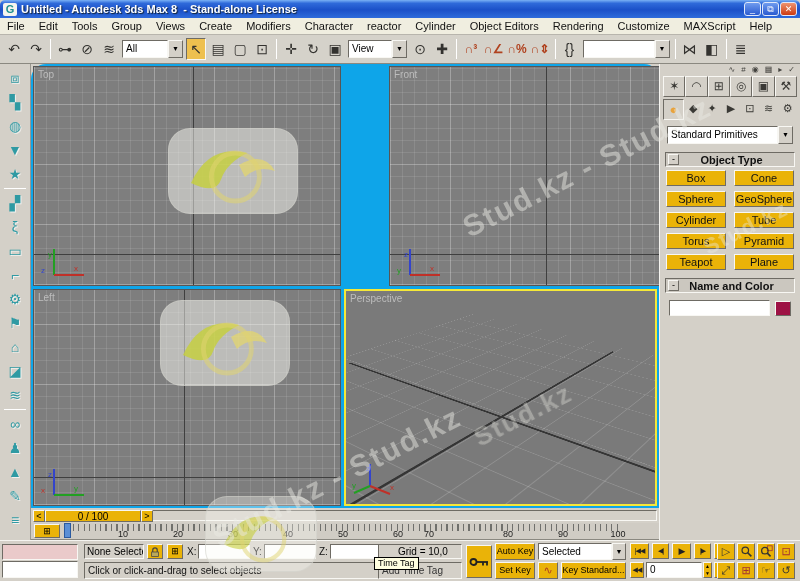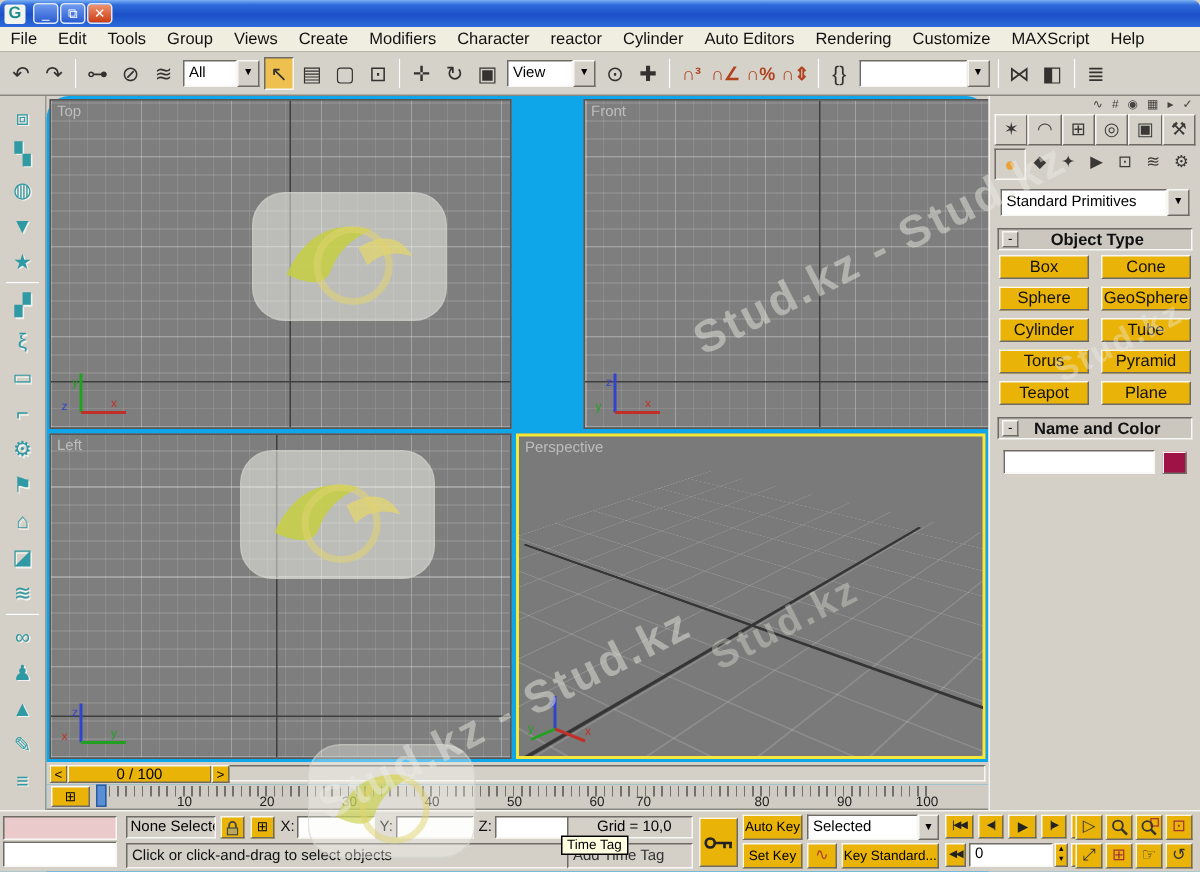--- a/index.html
+++ b/index.html
@@ -131,52 +131,53 @@
   .nav { position:absolute; height:17px; width:18px; text-align:center; font-size:11px; line-height:15px; color:#333; }
   .nav.red { color:#a23434; }
 
   .icon-svg { display:block; margin:auto; }
 </style>
 </head>
 <body>
 
 <div id="titlebar">
   <div id="app-icon">G</div>
+  <div id="title-text">Untitled - Autodesk 3ds Max 8  - Stand-alone License</div>
   <div class="winbtn min">_</div>
   <div class="winbtn res">⧉</div>
   <div class="winbtn close">✕</div>
 </div>
 
 <div id="menubar">
   <span class="menu-item">File</span>
   <span class="menu-item">Edit</span>
   <span class="menu-item">Tools</span>
   <span class="menu-item">Group</span>
   <span class="menu-item">Views</span>
   <span class="menu-item">Create</span>
   <span class="menu-item">Modifiers</span>
   <span class="menu-item">Character</span>
   <span class="menu-item">reactor</span>
   <span class="menu-item">Cylinder</span>
-  <span class="menu-item">Auto Editors</span>
+  <span class="menu-item">Object Editors</span>
   <span class="menu-item">Rendering</span>
   <span class="menu-item">Customize</span>
   <span class="menu-item">MAXScript</span>
   <span class="menu-item">Help</span>
 </div>
 
 <div id="main-toolbar">
   <span class="tbtn">↶</span>
   <span class="tbtn">↷</span>
   <span class="tsep"></span>
   <span class="tbtn">⊶</span>
   <span class="tbtn">⊘</span>
   <span class="tbtn">≋</span>
   <span class="tdd">
-    <span class="val" style="width:36px">All</span>
+    <span class="val" style="width:46px">All</span>
     <span class="arr">▼</span>
   </span>
   <span class="tbtn active">↖</span>
   <span class="tbtn">▤</span>
   <span class="tbtn">▢</span>
   <span class="tbtn">⊡</span>
   <span class="tsep"></span>
   <span class="tbtn">✛</span>
   <span class="tbtn">↻</span>
   <span class="tbtn">▣</span>

